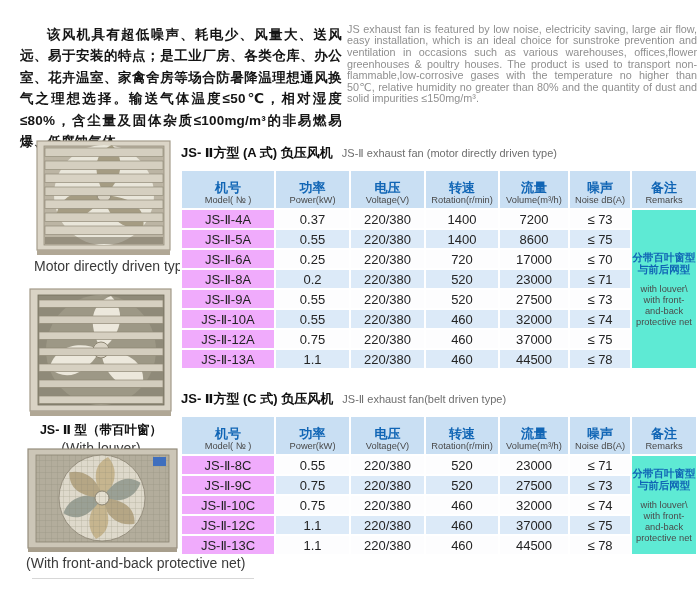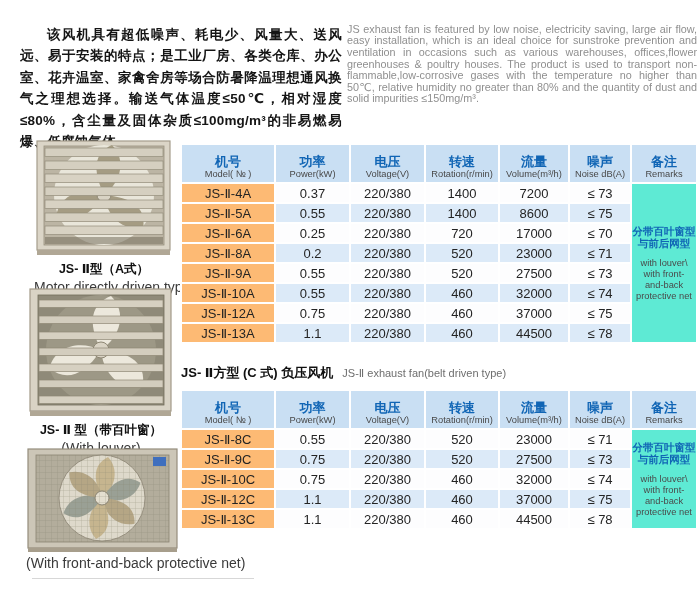--- a/index.html
+++ b/index.html
@@ -27,21 +27,21 @@
   .tbl-title{margin:0 0 7px 1px;white-space:nowrap;}
   .t-zh{font-weight:700;font-size:13px;color:#101010;}
   .t-en{font-size:11px;color:#6e6e6e;margin-left:9px;}
   .tbl-sec2{margin-top:19px;}
 
   table.spec{border-collapse:separate;border-spacing:2px;width:518px;table-layout:fixed;background:#fff;}
   table.spec th{background:#c9dff3;padding:9px 0 2px;vertical-align:middle;font-weight:normal;}
   .h-zh{color:#1065b5;font-weight:700;font-size:13px;line-height:15px;}
   .h-en{color:#484848;font-size:9.3px;line-height:11px;}
   table.spec td{text-align:center;font-size:13px;color:#242424;height:18px;padding:0;vertical-align:middle;}
-  .c-model{background:#fdba74;}
+  .c-model{background:#f0abfc;}
   .c-blue{background:#dceaf8;}
   .c-white{background:#fdfdfe;}
   .c-remarks{background:#5eead4;vertical-align:middle;}
   .r-zh{color:#1065b5;font-weight:700;font-size:10.5px;line-height:12.5px;}
   .r-en{color:#4a4a4a;font-size:9.3px;line-height:11px;margin-top:8px;}
 </style>
 </head>
 <body>
 
 <div class="page">
@@ -65,21 +65,20 @@
         <rect x="9" y="21" width="118" height="8.6" fill="#d5cfc0" stroke="#938c7a" stroke-width="0.7"></rect>
         <rect x="9" y="34" width="118" height="8.6" fill="#d8d2c3" stroke="#938c7a" stroke-width="0.7"></rect>
         <rect x="9" y="47" width="118" height="8.6" fill="#d5cfc0" stroke="#938c7a" stroke-width="0.7"></rect>
         <rect x="9" y="60" width="118" height="8.6" fill="#d8d2c3" stroke="#938c7a" stroke-width="0.7"></rect>
         <rect x="9" y="73" width="118" height="8.6" fill="#d5cfc0" stroke="#938c7a" stroke-width="0.7"></rect>
         <rect x="9" y="86" width="118" height="8.6" fill="#d8d2c3" stroke="#938c7a" stroke-width="0.7"></rect>
       </g>
       <rect x="9" y="97" width="118" height="7" fill="#77705f" opacity="0.55"></rect>
       <rect x="1" y="110" width="133" height="5" fill="#b0a795"></rect>
     </svg>
-    <div class="fig-zh">JS- Ⅱ型（A式）</div>
     <div class="fig-en">Motor directly driven type</div>
   </div>
 
   <div class="fig fig2">
     <svg width="144" height="130" viewBox="0 0 144 130">
       <rect x="1" y="1" width="141" height="122" fill="#d9d3c5" stroke="#a29a89" stroke-width="1.2"></rect>
       <rect x="9" y="7" width="126" height="110" fill="#8f8a79" stroke="#716b5a" stroke-width="0.8"></rect>
       <circle cx="72" cy="62" r="55" fill="#9d9886"></circle>
       <g fill="#ece8dc" transform="translate(72,62)">
         <path d="M0 0 C -14 -28 -10 -46 10 -54 C 26 -38 20 -14 0 0 Z"></path>
@@ -128,20 +127,23 @@
       <rect x="1" y="100" width="149" height="4" fill="#a79e8c"></rect>
     </svg>
     <div class="fig-en">(With front-and-back  protective net)</div>
   </div>
 
   <div class="divider"></div>
 
   <div class="tables-col">
 
     <div>
+      <div class="tbl-title">
+        <span class="t-zh">JS- Ⅱ方型 (A 式) 负压风机</span><span class="t-en">JS-Ⅱ exhaust fan (motor directly driven type)</span>
+      </div>
       <table class="spec">
         <colgroup>
           <col style="width:92px">
             <col style="width:73px">
             <col style="width:73px">
           <col style="width:72px">
             <col style="width:68px">
             <col style="width:60px">
             <col style="width:64px">
         </colgroup>

